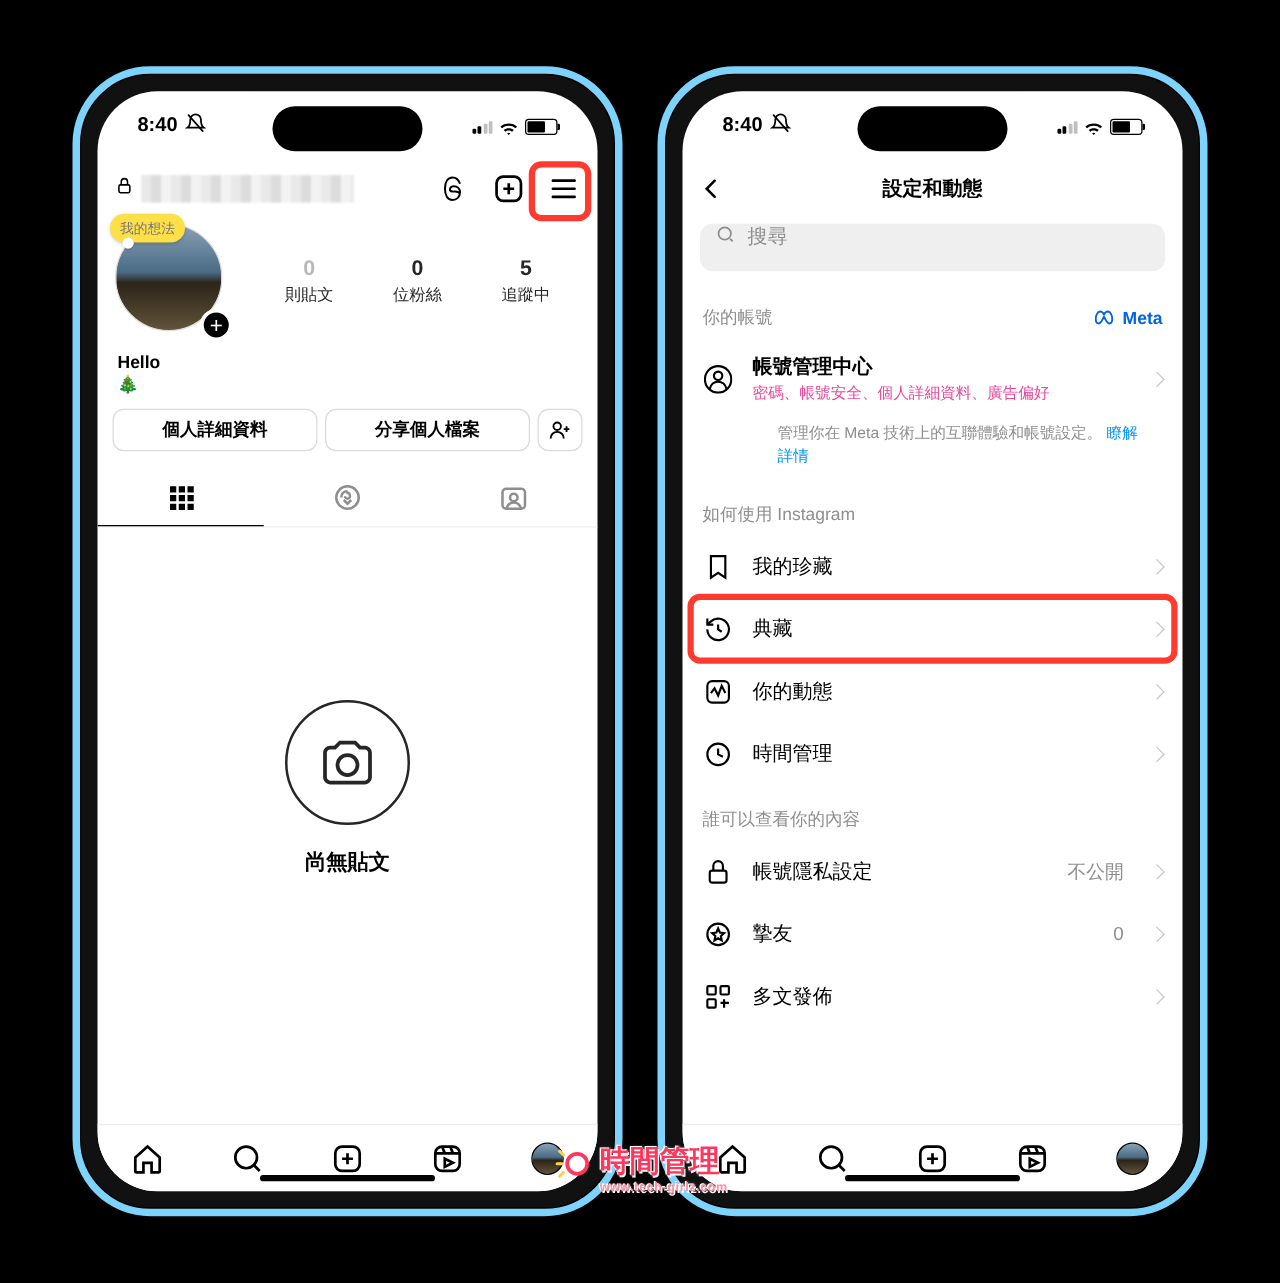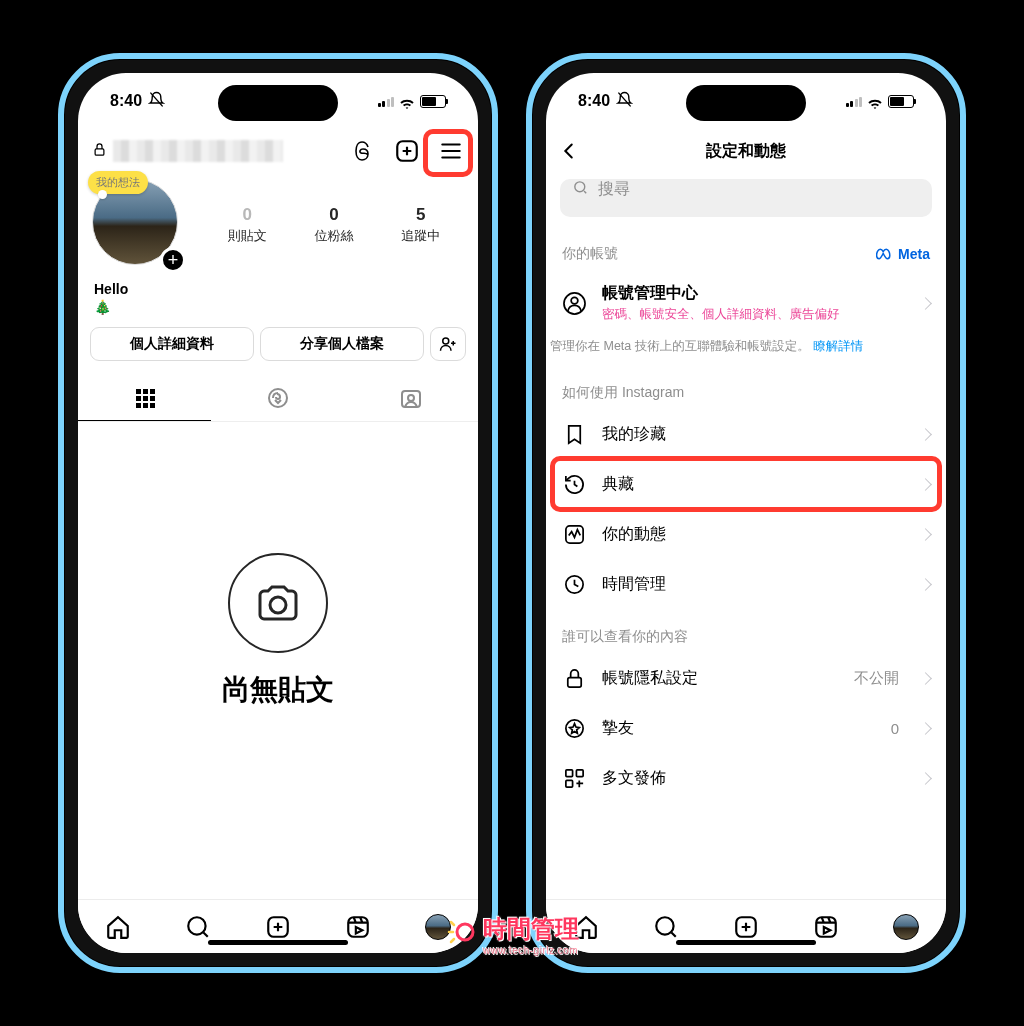--- a/index.html
+++ b/index.html
@@ -153,21 +153,21 @@
   .pf-btn.sm{flex:0 0 36px;}
 
   .pf-tabs { display:flex; margin-top:14px; border-bottom:1px solid #eee;}
   .pf-tab { flex:1;display:flex;align-items:center;justify-content:center;height:46px;}
   .pf-tab svg{width:24px;height:24px;}
   .pf-tab.active { border-bottom:1.5px solid #000;}
 
   .empty-state{flex:1;display:flex;flex-direction:column;align-items:center;justify-content:center;gap:18px; padding-bottom:60px;}
   .empty-circle{width:100px;height:100px;border:2px solid #262626;border-radius:50%;display:flex;align-items:center;justify-content:center;}
   .empty-circle svg{width:48px;height:48px;}
-  .no-posts{font-size:28px;font-weight:700;}
+  .no-posts{font-size:17px;font-weight:700;}
 
   .ig-navbar{
     height:54px;border-top:.5px solid #ececec;
     display:flex;align-items:center;justify-content:space-around;
     flex-shrink:0;
     background:#fff;
   }
   .ig-navbar .navic{width:26px;height:26px;display:flex;align-items:center;justify-content:center;}
   .ig-navbar svg{width:26px;height:26px;}
   .nav-avatar{width:26px;height:26px;border-radius:50%;
@@ -198,34 +198,34 @@
   .set-row{
     display:flex;align-items:center;padding:12px 16px;gap:16px;min-height:50px;
   }
   .set-row .ric{width:24px;display:flex;align-items:center;justify-content:center;flex-shrink:0;}
   .set-row .ric svg{width:23px;height:23px;}
   .set-row .rlabel{flex:1;font-size:16px;}
   .set-row .rsub{font-size:12.5px;color:#ec4899;margin-top:2px;}
   .set-row .rtrail{color:#8e8e8e;font-size:15px; margin-right:6px;}
   .chev{width:9px;height:9px;border-right:1.5px solid #c7c7cc;border-bottom:1.5px solid #c7c7cc;transform:rotate(-45deg);flex-shrink:0;}
   .acct-center .rlabel{font-weight:600;}
-  .acct-center-wrap{padding:2px 4px 10px;}
+  .acct-center-wrap{padding:2px 32px 10px;margin-left:44px;}
   .acct-center-wrap .desc{font-size:12.5px;color:#8e8e8e;line-height:1.5;}
   .acct-center-wrap .desc a{color:#0095f6;text-decoration:none;}
 
   
   .watermark{
     position:absolute; bottom:70px; left:50%; transform:translateX(-50%);
     display:flex;align-items:center;gap:6px;
     font-size:24px;font-weight:700;
     color:#ff375f; z-index:200;
     text-shadow: 0 0 2px #fff, 1px 1px 0 #fff, -1px -1px 0 #fff;
     font-family: "PingFang TC", sans-serif;
   }
-  .watermark .sub{font-size:10px;color:#ff8fa3;font-weight:400;display:block;letter-spacing:.5px;}
+  .watermark .sub{font-size:10px;color:#ff8fa3;font-weight:700;display:block;letter-spacing:.5px;}
   .wm-ic svg{width:32px;height:32px;}
 </style>
 </head>
 <body>
 
 <div class="stage">
 
   <div class="phone">
     <div class="screen">
       <div class="island"></div>

